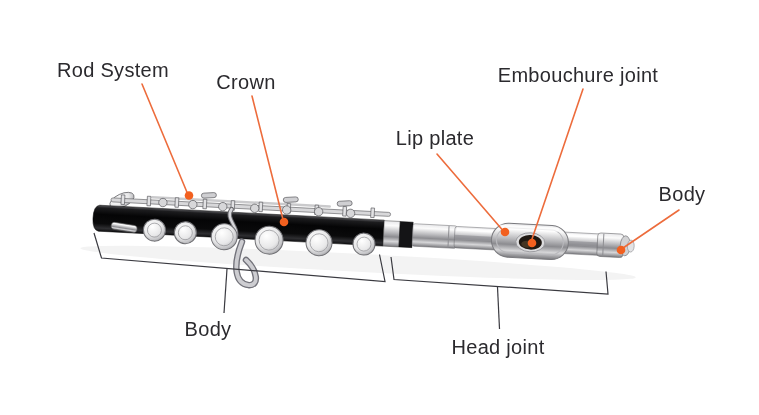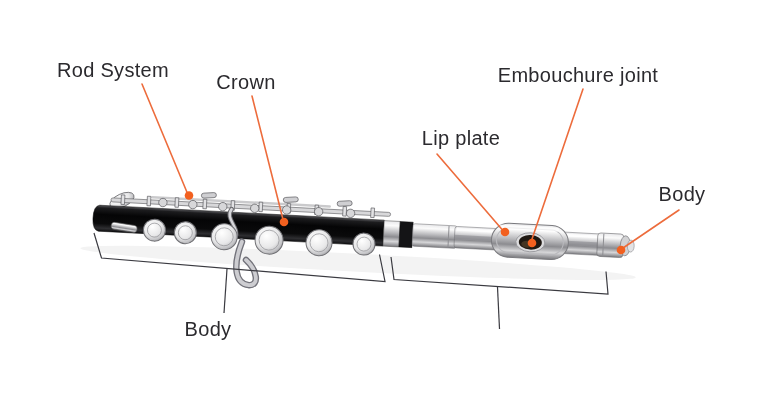--- a/index.html
+++ b/index.html
@@ -164,17 +164,18 @@
     <g fill="none" stroke="#3A3A40" stroke-width="1.2">
       <path d="M94 233 L101.5 258 L385 281.5 L379.5 254.5"></path>
       <path d="M227 269 L224 313"></path>
       <path d="M391 257 L394 279.5 L608 294 L606 271.5"></path>
       <path d="M497.5 287 L499.5 329"></path>
     </g>
   </svg>
 
   <div class="lbl" style="left:113px;top:58px">Rod System</div>
   <div class="lbl" style="left:246px;top:70px">Crown</div>
-  <div class="lbl" style="left:461px;top:126px">Lip plate</div>
+  <div class="lbl" style="left:435px;top:126px">Lip plate</div>
   <div class="lbl" style="left:578px;top:63px">Embouchure joint</div>
   <div class="lbl" style="left:682px;top:182px">Body</div>
   <div class="lbl" style="left:208px;top:317px">Body</div>
+  <div class="lbl" style="left:498px;top:335px">Head joint</div>
 </div>
 
 </body></html>

